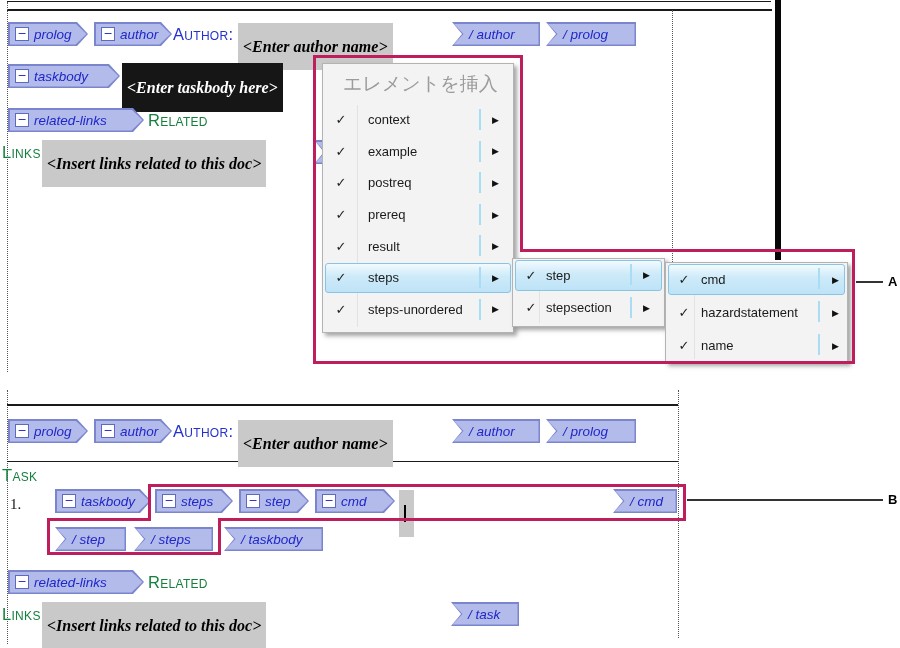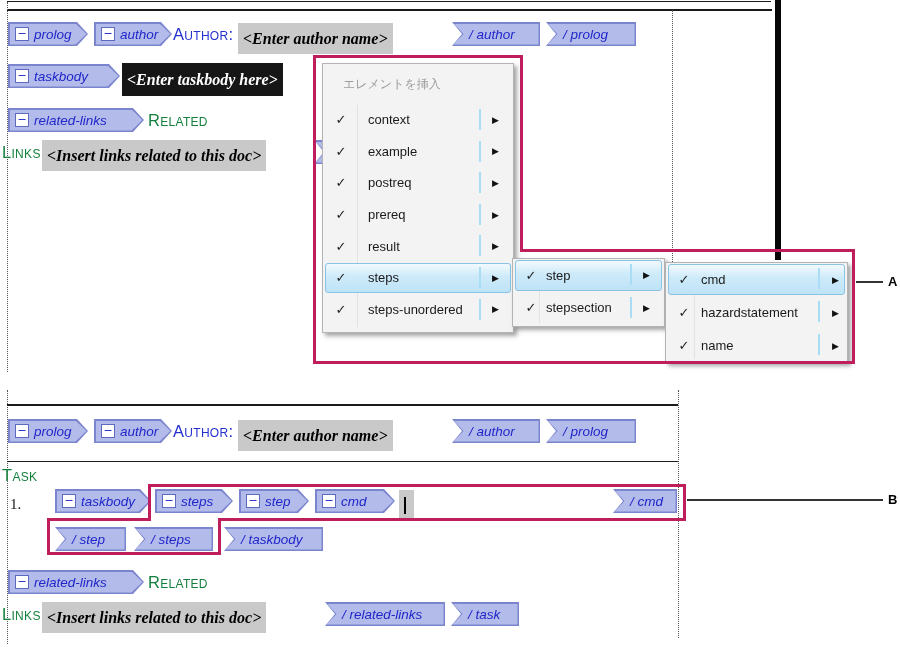--- a/index.html
+++ b/index.html
@@ -22,35 +22,35 @@
   .tag .content{position:absolute;inset:0;display:flex;align-items:center;
     padding:0 14px 0 7px;font-style:italic;font-size:13.5px;color:#2026C9;white-space:nowrap;}
   .tag.close .content{padding-left:17px;font-style:italic;}
   .minus{flex:none;width:12px;height:12px;margin-right:5px;background:#fff;
     border:1px solid #5E6AC0;color:#2026C9;font:11px/10px "DejaVu Sans",sans-serif;
     display:flex;align-items:center;justify-content:center;font-style:normal;}
 
   
   .ph{position:absolute;height:23px;background:#C9C9C9;color:#000;
     font:700 italic 16px "Liberation Serif",serif;display:flex;align-items:center;
-    padding:4px 5px;white-space:nowrap;}
+    padding:12px 5px;white-space:nowrap;}
   .ph.inverse{background:#161616;color:#fff;height:25px;font-style:italic;}
   .caret{width:2px;height:17px;background:#000;margin-right:3px;flex:none;}
 
   
   .sc{position:absolute;font-variant:small-caps;font-size:16.5px;letter-spacing:.3px;
       color:#2431CF;white-space:nowrap;}
   .sc.dark{color:#15803d;}
   .stepnum{position:absolute;font:15px "Liberation Serif",serif;color:#111;}
 
   
   .panel{position:absolute;background:#F3F3F3;border:1px solid #B3B3B3;
     box-shadow:3px 3px 4px rgba(80,80,80,.5);}
   .mheader{height:40px;display:flex;align-items:center;padding-left:20px;
-    color:#9B9B9B;font-size:12px;}
+    color:#9B9B9B;font-size:19px;}
   .gutter{position:absolute;width:1px;background:#E2E2E2;}
   .mrow{position:relative;display:flex;align-items:center;}
   .p1 .mrow{height:31.6px;}
   .p2 .mrow{height:32.5px;}
   .p3 .mrow{height:33px;}
   .mrow.hl::before{content:"";position:absolute;inset:1px 2px;border:1px solid #89C4E4;
     border-radius:3px;background:linear-gradient(#F2FAFE,#CDEAF9 45%,#BEE3F7);}
   .chk{position:absolute;left:8px;width:20px;text-align:center;font-size:13px;
     font-weight:bold;color:#222;font-family:"DejaVu Sans",sans-serif;z-index:1;}
   .mlabel{position:absolute;font-size:13px;color:#1a1a1a;z-index:1;white-space:nowrap;}
@@ -332,27 +332,20 @@
     <span class="shape"></span>
       <span class="fillsh"></span>
     <span class="content">
         <span class="minus">−</span>
         <span>related-links</span>
       </span>
   </div>
   <div class="sc dark" style="left:148px;top:573px">Related</div>
   <div class="sc dark" style="left:2px;top:605px">Links:</div>
   <div class="ph" style="left:42px;top:602px">&lt;Insert links related to this doc&gt;</div>
-  <div class="tag close" style="left:325px;top:602px;width:120px">
-    <span class="shape"></span>
-      <span class="fillsh"></span>
-    <span class="content">
-        <span>/ related-links</span>
-      </span>
-  </div>
   <div class="tag close" style="left:451px;top:602px;width:68px">
     <span class="shape"></span>
       <span class="fillsh"></span>
     <span class="content">
         <span>/ task</span>
       </span>
   </div>
 
   <svg class="overlay" width="900" height="648" viewBox="0 0 900 648">
     <path d="M314.5,56.5 H521.5 V250.5 H853.5 V362.5 H314.5 Z" fill="none" stroke="#BE1E5C" stroke-width="3"></path>

